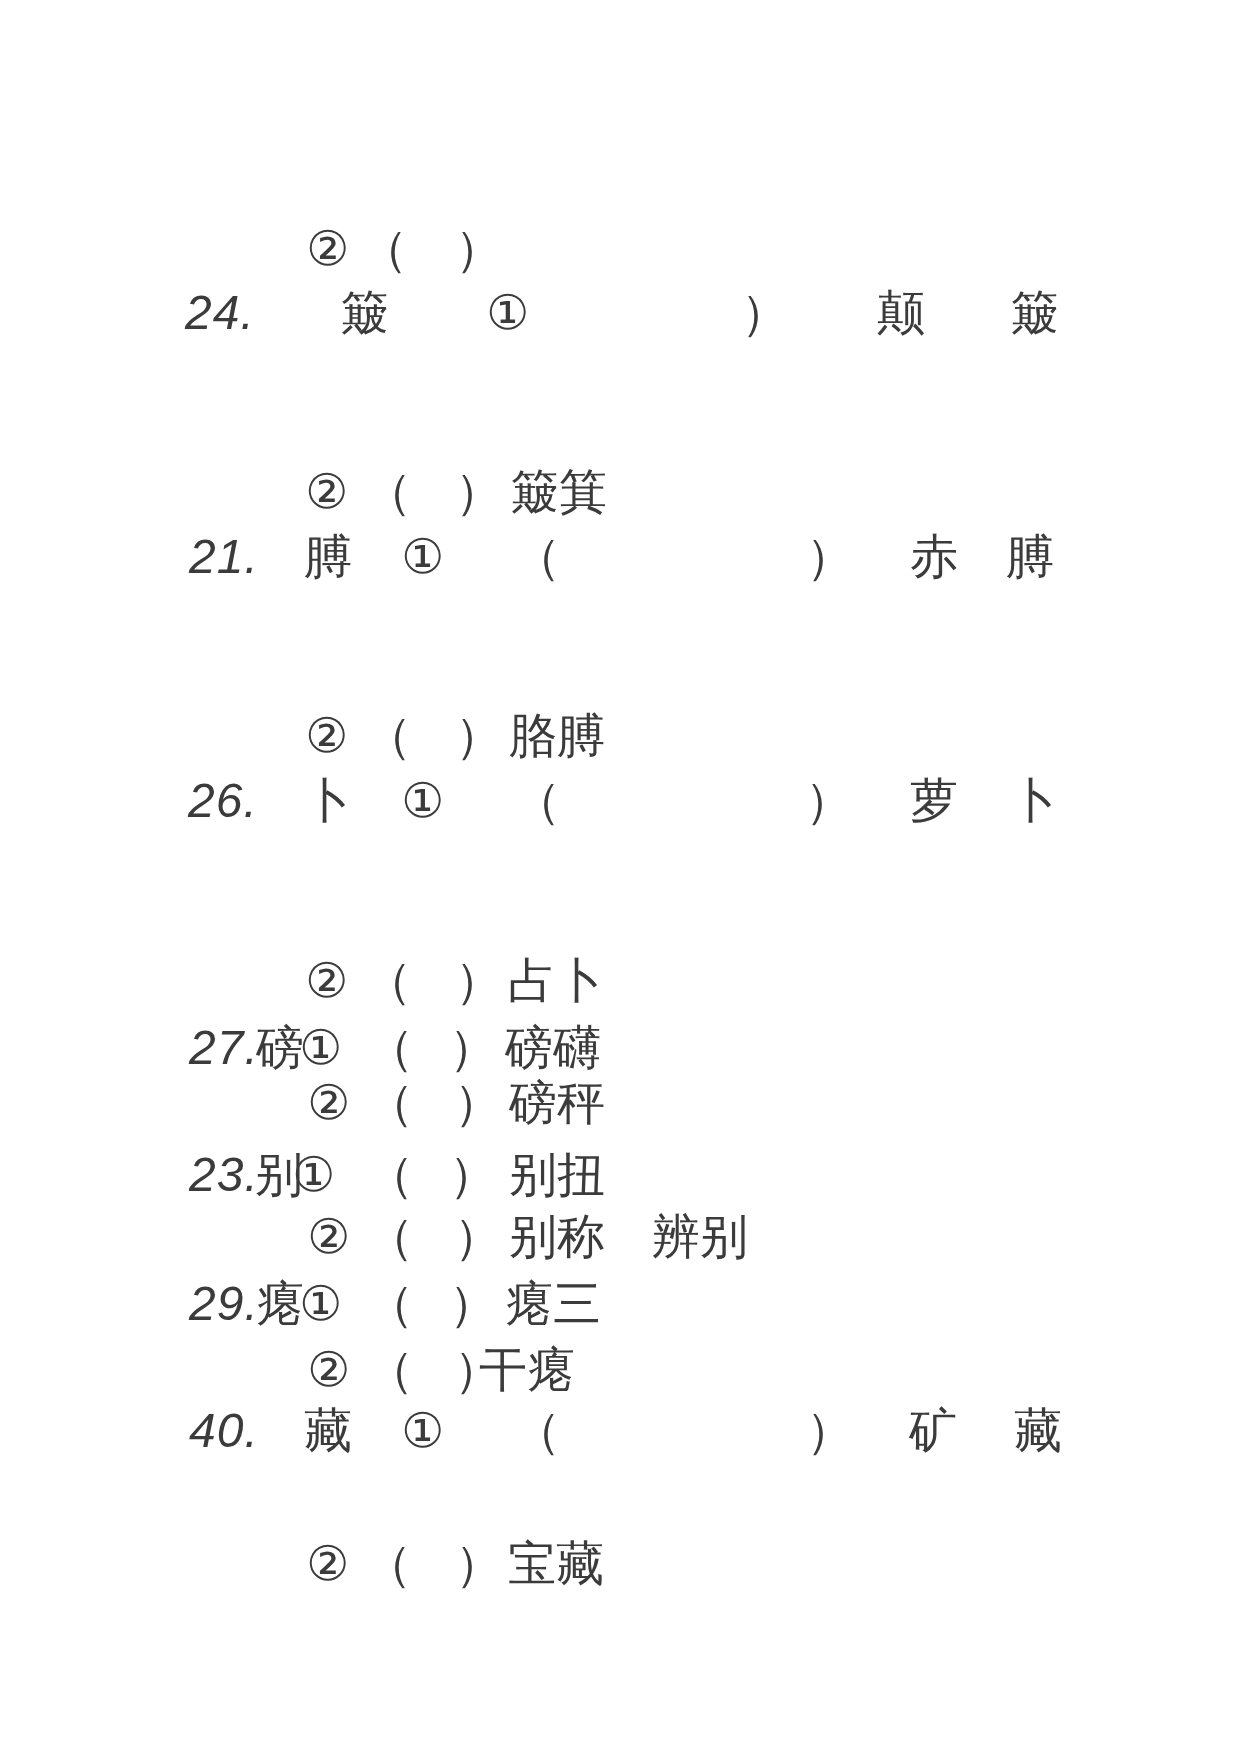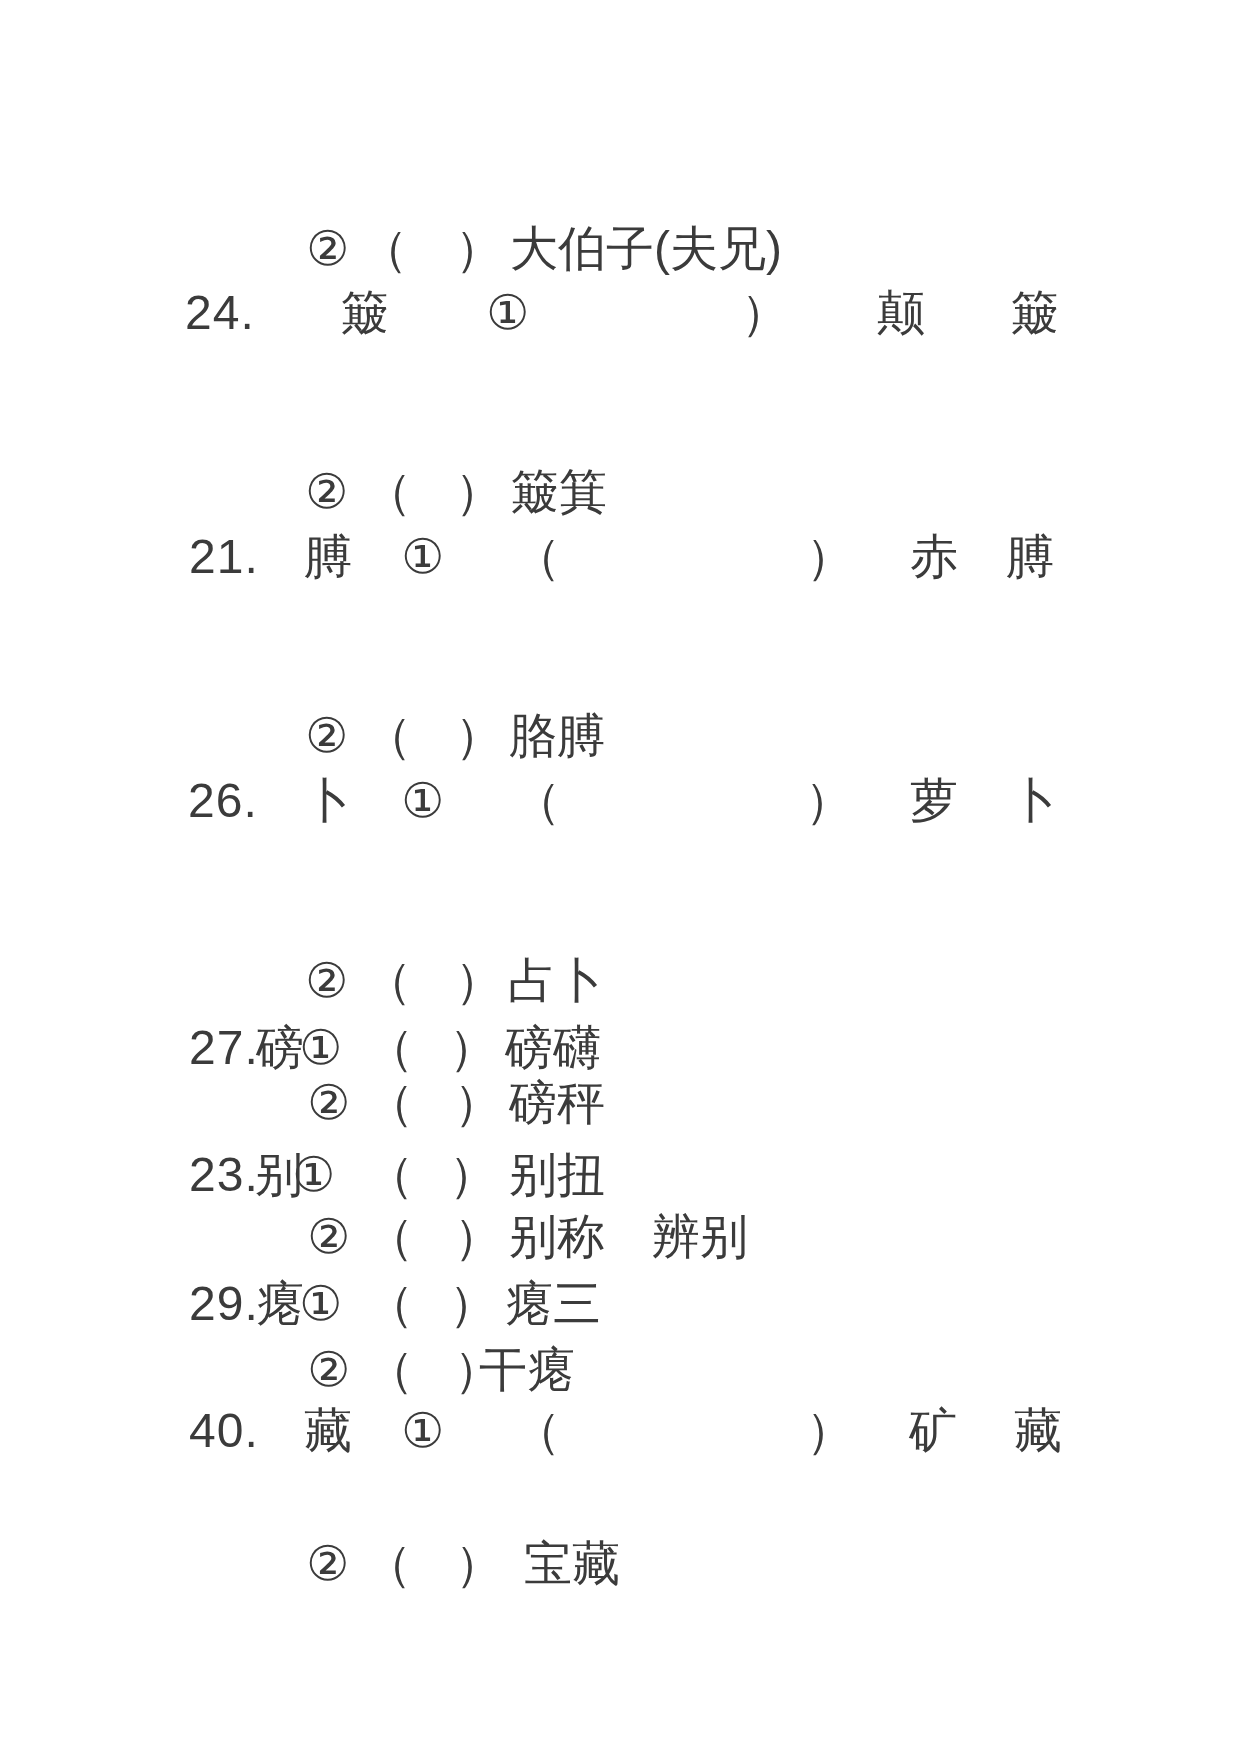--- a/index.html
+++ b/index.html
@@ -20,32 +20,31 @@
     height:54px;
     font-size:48px;
     line-height:54px;
     white-space:pre;
   }
   .tk{
     position:absolute;
     top:0;
     white-space:pre;
   }
-  .num{letter-spacing:1px;}
+  .num{letter-spacing:1px;font-style:italic;}
 </style>
 </head>
 <body>
 
 <div class="page">
 
   <div class="line" style="top:222px">
     <span class="tk" style="left:306px">②</span>
     <span class="tk" style="left:360px">（</span>
     <span class="tk" style="left:455px">）</span>
-    <span class="tk" style="left:510px">大伯子(夫兄)</span>
   </div>
 
   <div class="line" style="top:286px">
     <span class="tk num" style="left:185px">24.</span>
     <span class="tk" style="left:341px">簸</span>
     <span class="tk" style="left:486px">①</span>
     <span class="tk" style="left:741px">）</span>
     <span class="tk" style="left:877px">颠</span>
     <span class="tk" style="left:1011px">簸</span>
   </div>
@@ -147,16 +146,16 @@
     <span class="tk" style="left:513px">（</span>
     <span class="tk" style="left:806px">）</span>
     <span class="tk" style="left:909px">矿</span>
     <span class="tk" style="left:1014px">藏</span>
   </div>
 
   <div class="line" style="top:1537px">
     <span class="tk" style="left:306px">②</span>
     <span class="tk" style="left:364px">（</span>
     <span class="tk" style="left:455px">）</span>
-    <span class="tk" style="left:524px">宝藏</span>
+    <span class="tk" style="left:508px">宝藏</span>
   </div>
 
 </div>
 
 </body></html>

